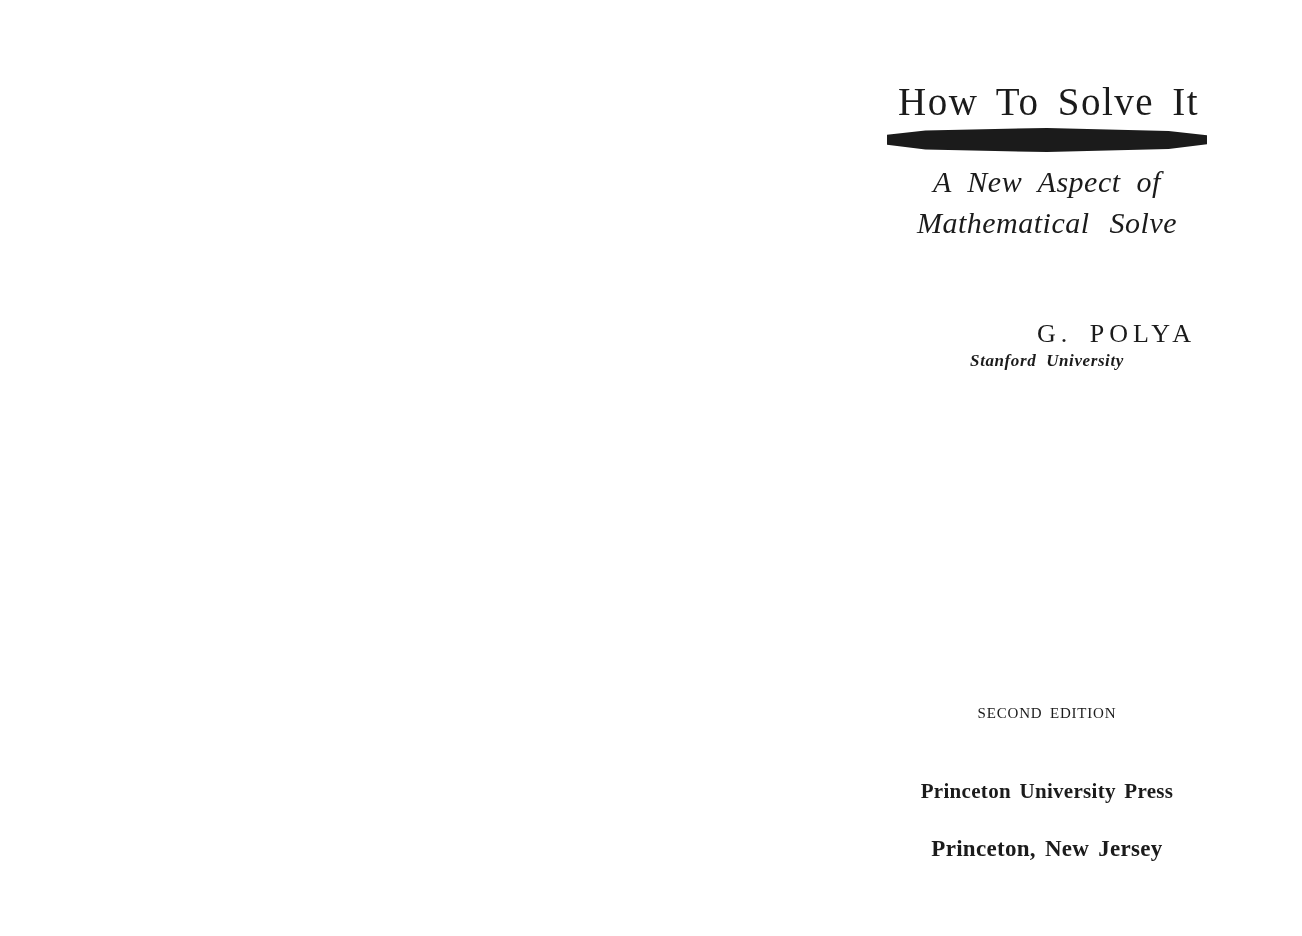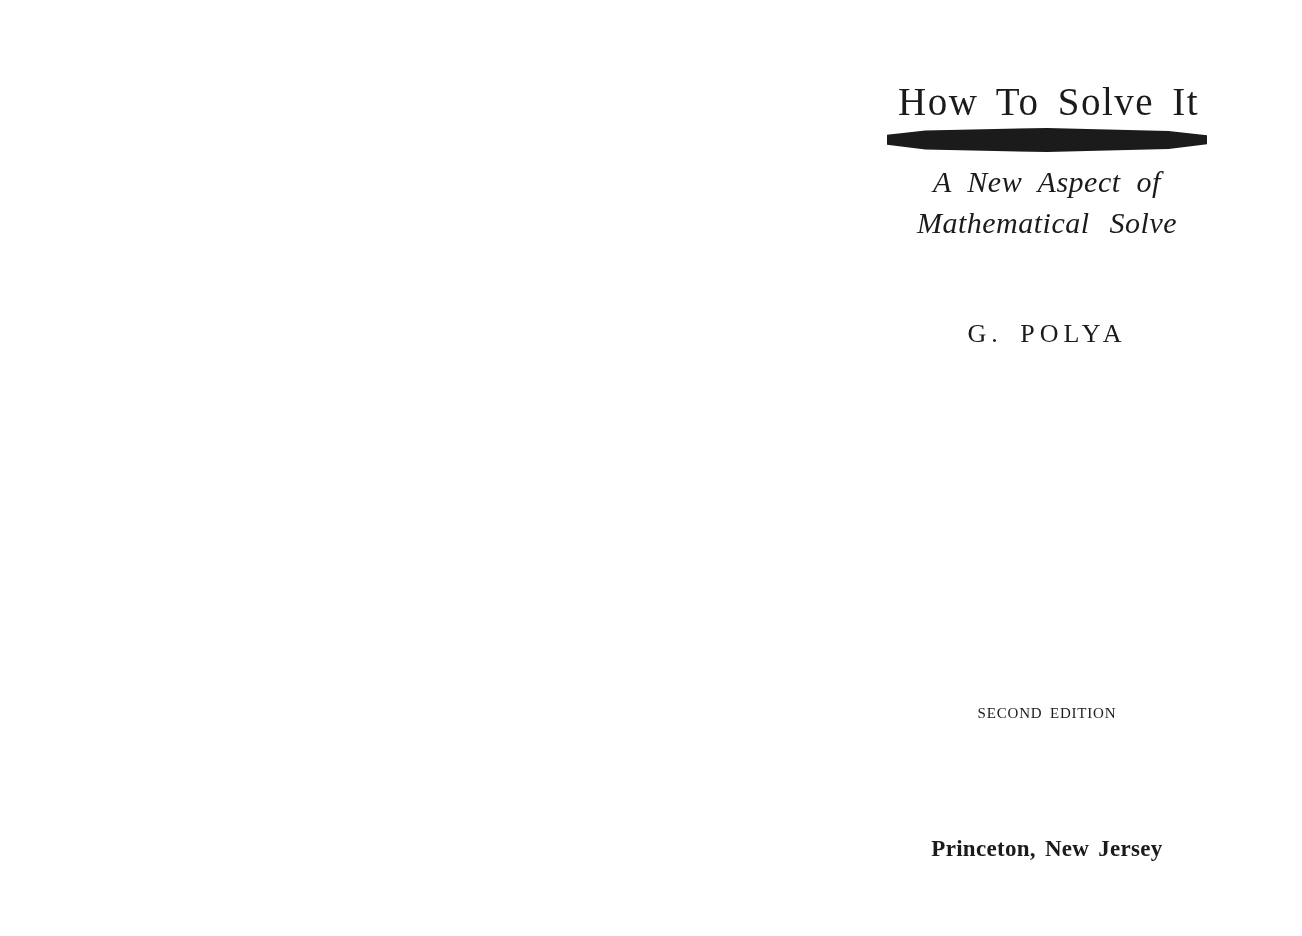--- a/index.html
+++ b/index.html
@@ -65,20 +65,21 @@
     font-size: 30px;
     font-style: italic;
     word-spacing: 12px;
     letter-spacing: 0.5px;
   }
   .author-name {
     top: 285px;
     font-size: 26px;
     letter-spacing: 5px;
     word-spacing: 6px;
+    text-align: right;
   }
   .author-affiliation {
     top: 316px;
     font-size: 17px;
     font-style: italic;
     font-weight: 600;
     letter-spacing: 0.6px;
     word-spacing: 5px;
   }
   .edition-notice {
@@ -113,20 +114,22 @@
     <div class="line book-title">How To Solve It</div>
 
     <div class="title-rule"></div>
 
     <div class="line subtitle-1">A New Aspect of</div>
 
     <div class="line subtitle-2">Mathematical Solve</div>
 
     <div class="line author-name">G. POLYA</div>
 
+    <div class="line author-affiliation">Stanford University</div>
 
     <div class="line edition-notice">SECOND EDITION</div>
 
+    <div class="line publisher-1">Princeton University Press</div>
 
     <div class="line publisher-2">Princeton, New Jersey</div>
 
   </div>
 </div>
 
 </body></html>

